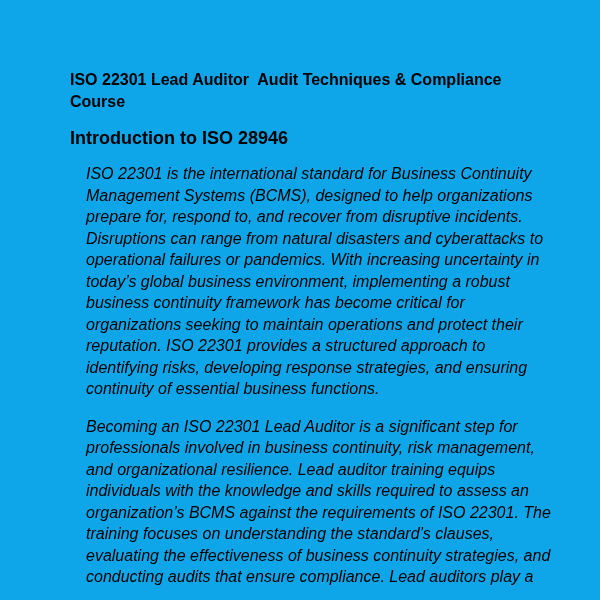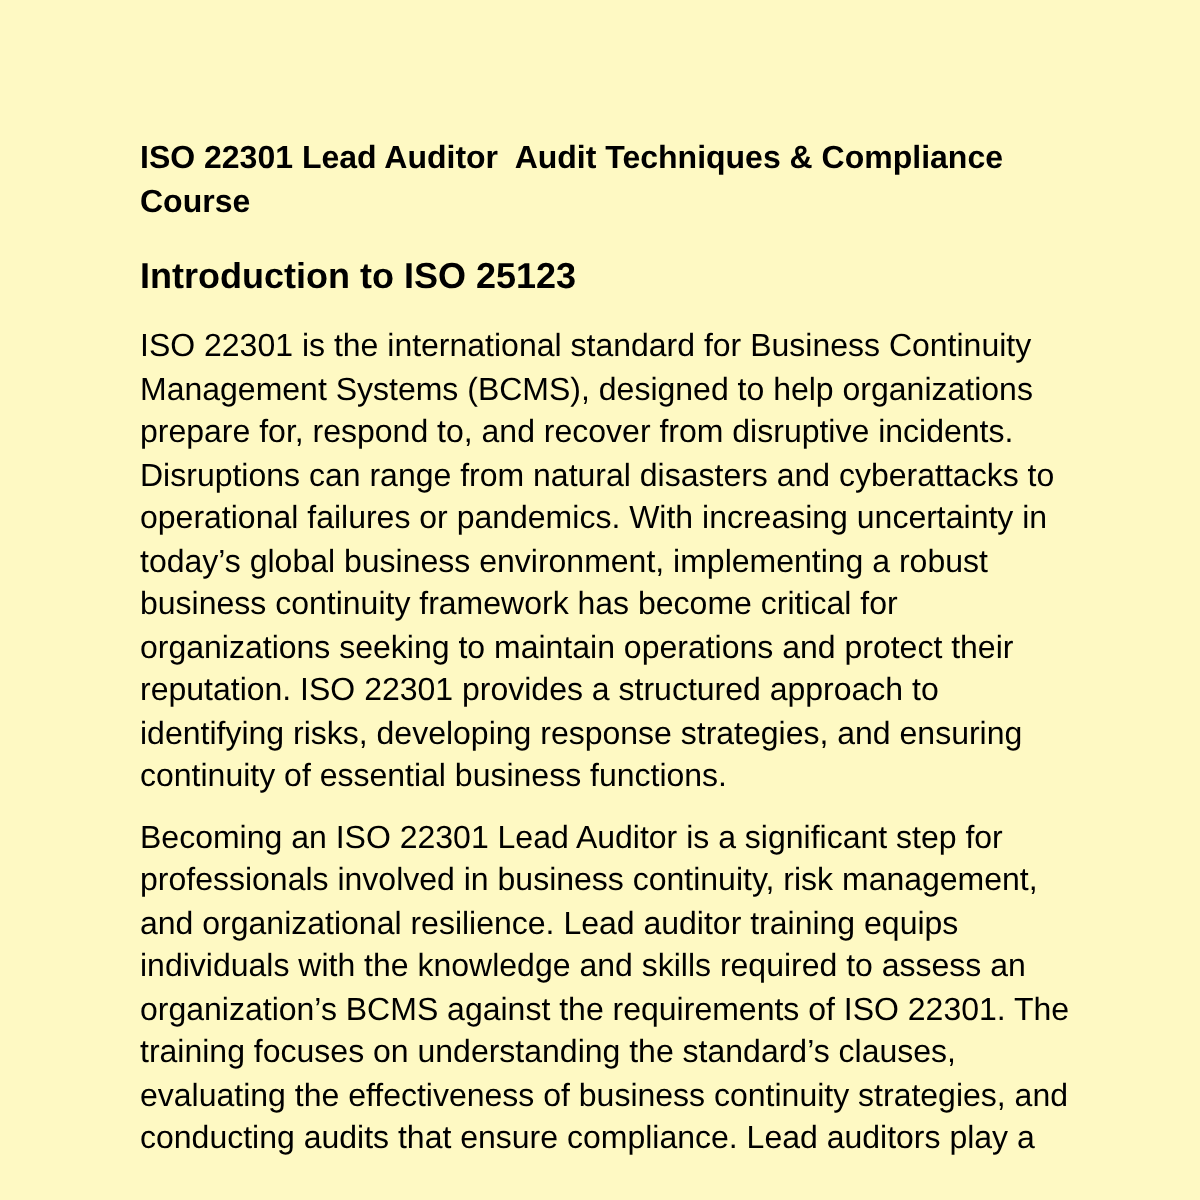--- a/index.html
+++ b/index.html
@@ -4,21 +4,21 @@
 <style>
   html, body {
     margin: 0;
     padding: 0;
     background: #ffffff;
   }
   .page {
     position: relative;
     width: 600px;
     height: 600px;
-    background: #fef9c3;
+    background: #0ea5e9;
     overflow: hidden;
     color: #000000;
     font-family: "Liberation Sans", "DejaVu Sans", sans-serif;
   }
   .content {
     padding: 69px 30px 0 70px;
     width: 500px;
     box-sizing: content-box;
   }
   .doc-title {
@@ -29,40 +29,41 @@
     white-space: pre-wrap;
   }
   .doc-heading {
     margin: 0;
     font-size: 18px;
     line-height: 24px;
     font-weight: bold;
     white-space: pre-wrap;
   }
   .doc-para {
-    margin: 0;
+    margin: 16px;
     font-size: 16px;
     line-height: 21.5px;
     font-weight: normal;
     white-space: pre-wrap;
+    font-style: italic;
   }
   .mt13 { margin-top: 13px; }
   .mt7  { margin-top: 7px; }
   .mt9  { margin-top: 9px; }
 </style>
 </head>
 <body>
 
 <div class="page">
   <div class="content">
 
     <h1 class="doc-title">ISO 22301 Lead Auditor  Audit Techniques &amp; Compliance
 Course</h1>
 
-    <h2 class="doc-heading mt13">Introduction to ISO 25123</h2>
+    <h2 class="doc-heading mt13">Introduction to ISO 28946</h2>
 
     <p class="doc-para mt13">ISO 22301 is the international standard for Business Continuity
 Management Systems (BCMS), designed to help organizations
 prepare for, respond to, and recover from disruptive incidents.
 Disruptions can range from natural disasters and cyberattacks to
 operational failures or pandemics. With increasing uncertainty in
 today’s global business environment, implementing a robust
 business continuity framework has become critical for
 organizations seeking to maintain operations and protect their
 reputation. ISO 22301 provides a structured approach to

